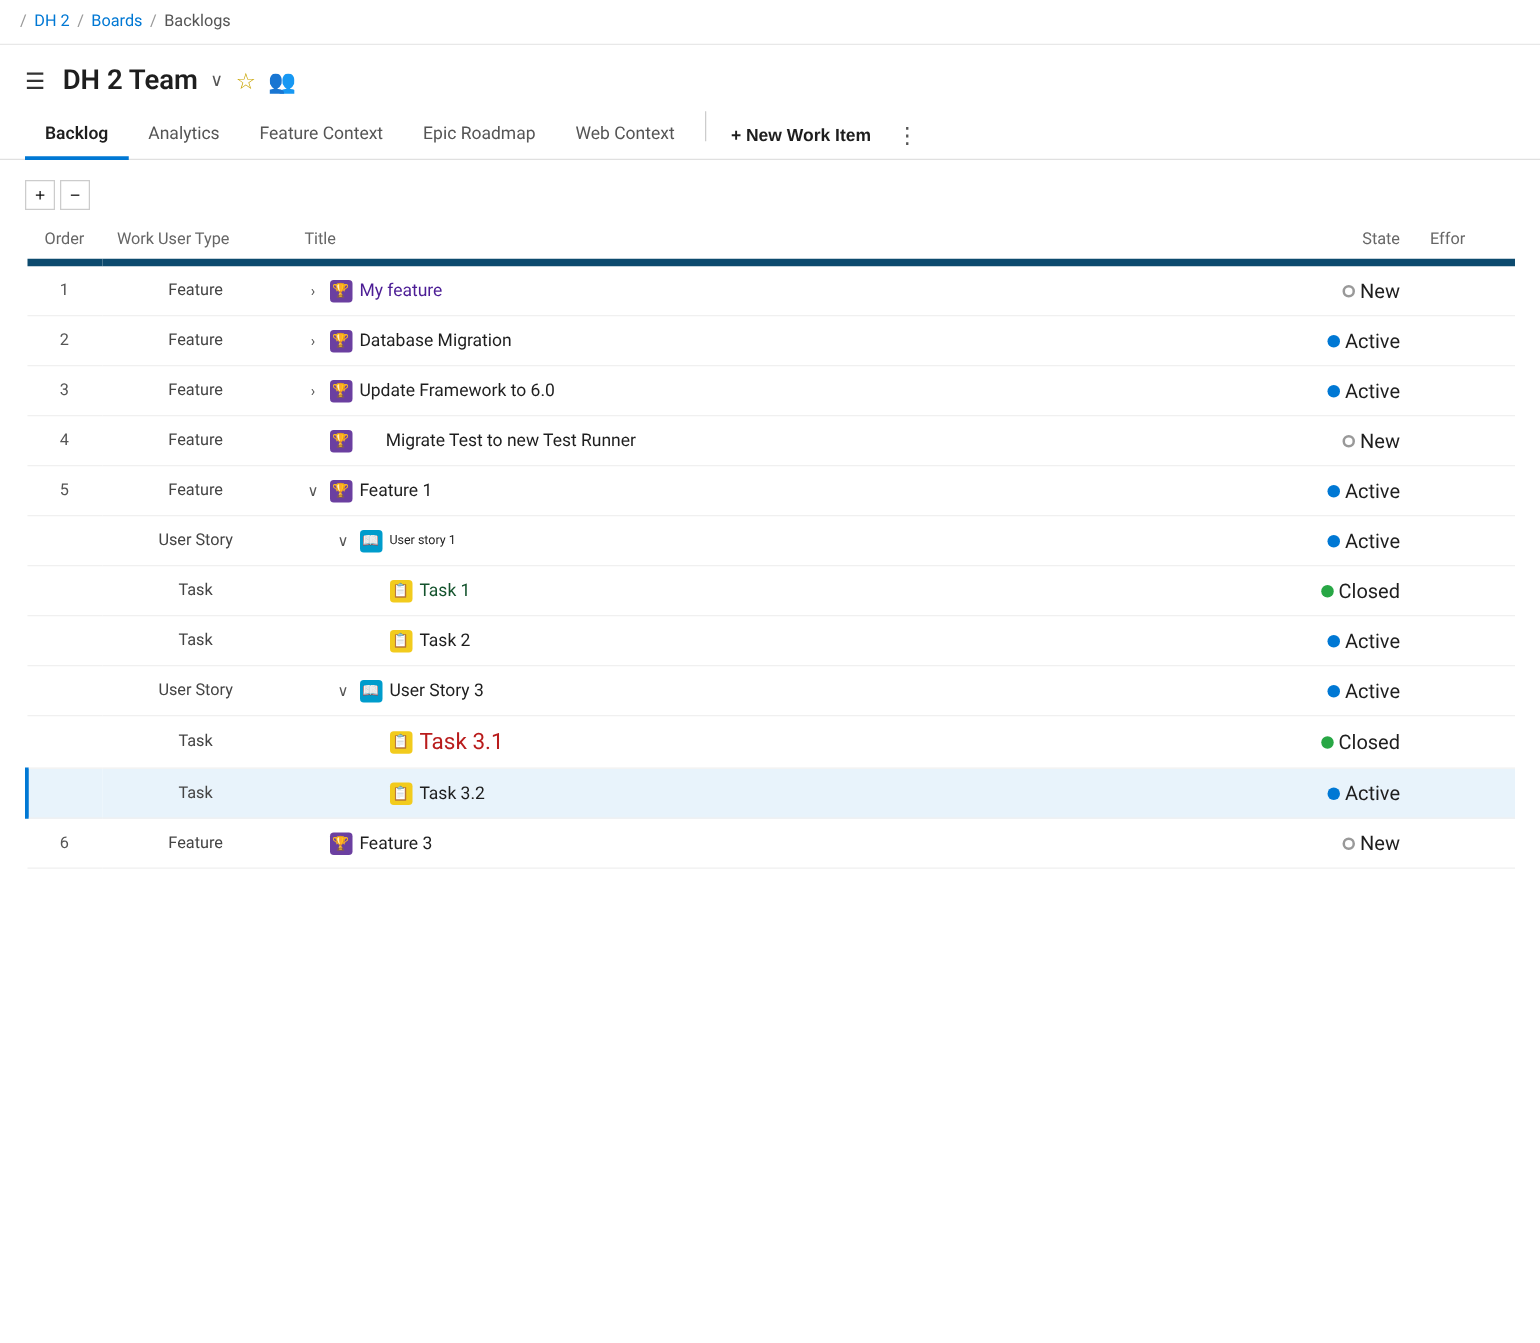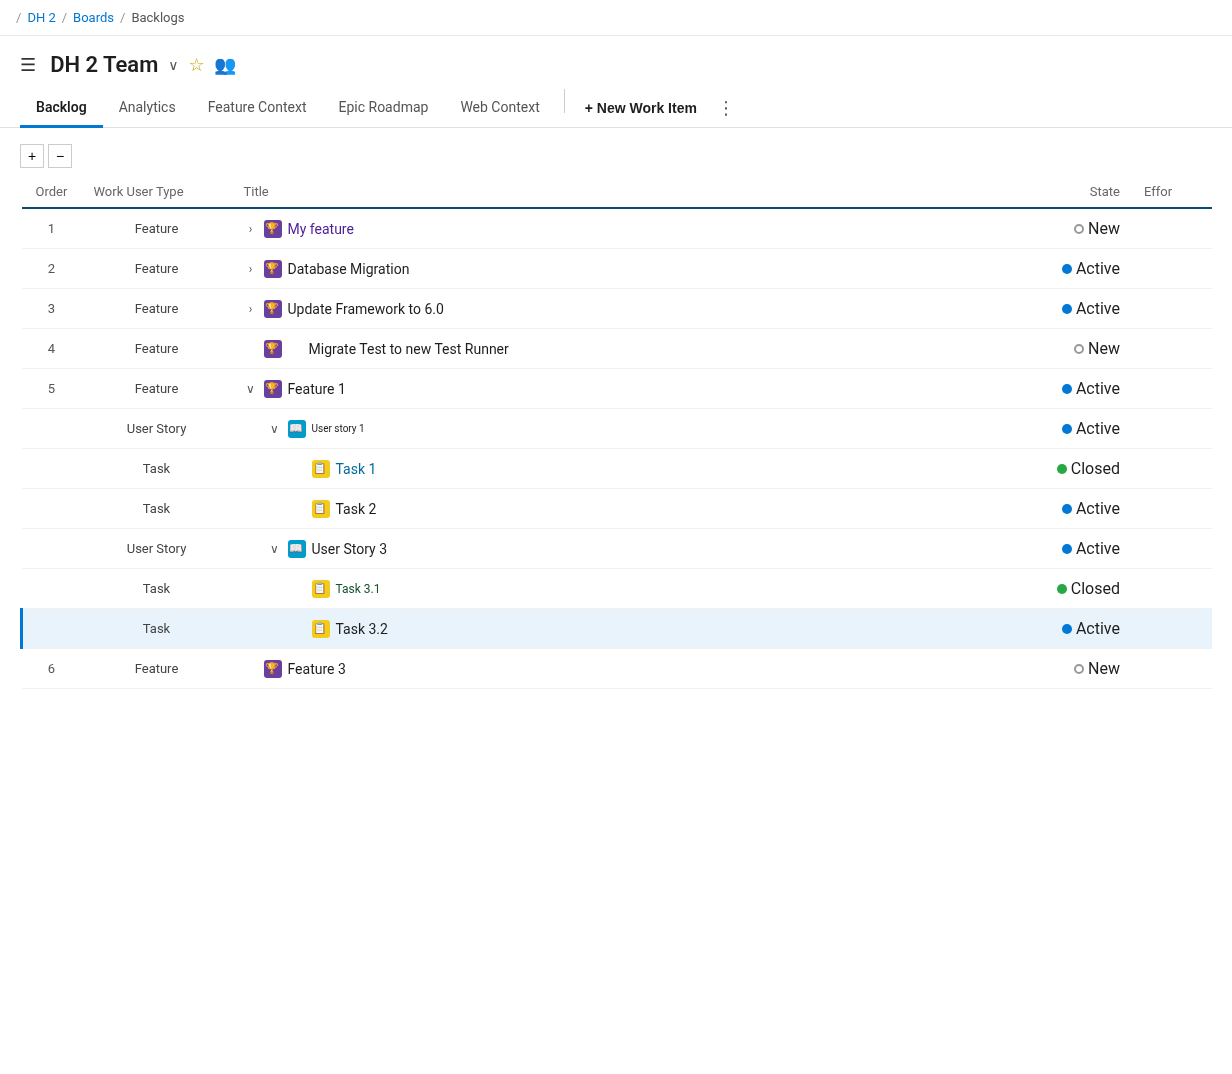--- a/index.html
+++ b/index.html
@@ -135,21 +135,21 @@
       align-items: center;
       justify-content: center;
     }
 
     thead tr th {
       text-align: left;
       padding: 8px 12px;
       font-weight: 400;
       color: #666;
       font-size: 13px;
-      border-bottom: 2px solid #0c4a6e;
+      border-bottom: 6px solid #0c4a6e;
       white-space: nowrap;
     }
     .th-order { width: 60px; text-align: center; }
     .th-type { width: 150px; }
     .th-title { min-width: 400px; }
     .th-state { width: 160px; text-align: right; }
     .th-effort { width: 80px; text-align: left; }
 
     tbody tr {
       border-bottom: 1px solid #f0f0f0;
@@ -333,21 +333,21 @@
           </td>
           <td class="td-effort"></td>
         </tr>
         <tr>
           <td class="td-order"></td>
           <td class="td-type">Task</td>
           <td>
             <div class="td-title" style="padding-left:48px;">
     <span style="min-width:14px;display:inline-block;"></span>
     <span style="display:inline-flex;align-items:center;justify-content:center;width:18px;height:18px;background:#f2cb1d;border-radius:3px;font-size:11px;">📋</span>
-    <span style="font-size:14px;color:#0369a1;">Task 1</span>
+    <span style="font-size:14px;color:#14532d;">Task 1</span>
   </div>
           </td>
           <td class="td-state">
             <div class="state-text">
     <span style="display:inline-block;width:10px;height:10px;border-radius:50%;background:#28a745;flex-shrink:0;"></span>
     <span>Closed</span>
   </div>
           </td>
           <td class="td-effort"></td>
         </tr>
@@ -387,21 +387,21 @@
           </td>
           <td class="td-effort"></td>
         </tr>
         <tr>
           <td class="td-order"></td>
           <td class="td-type">Task</td>
           <td>
             <div class="td-title" style="padding-left:48px;">
     <span style="min-width:14px;display:inline-block;"></span>
     <span style="display:inline-flex;align-items:center;justify-content:center;width:18px;height:18px;background:#f2cb1d;border-radius:3px;font-size:11px;">📋</span>
-    <span style="font-size:12px;color:#14532d;">Task 3.1</span>
+    <span style="font-size:18px;color:#b91c1c;">Task 3.1</span>
   </div>
           </td>
           <td class="td-state">
             <div class="state-text">
     <span style="display:inline-block;width:10px;height:10px;border-radius:50%;background:#28a745;flex-shrink:0;"></span>
     <span>Closed</span>
   </div>
           </td>
           <td class="td-effort"></td>
         </tr>

